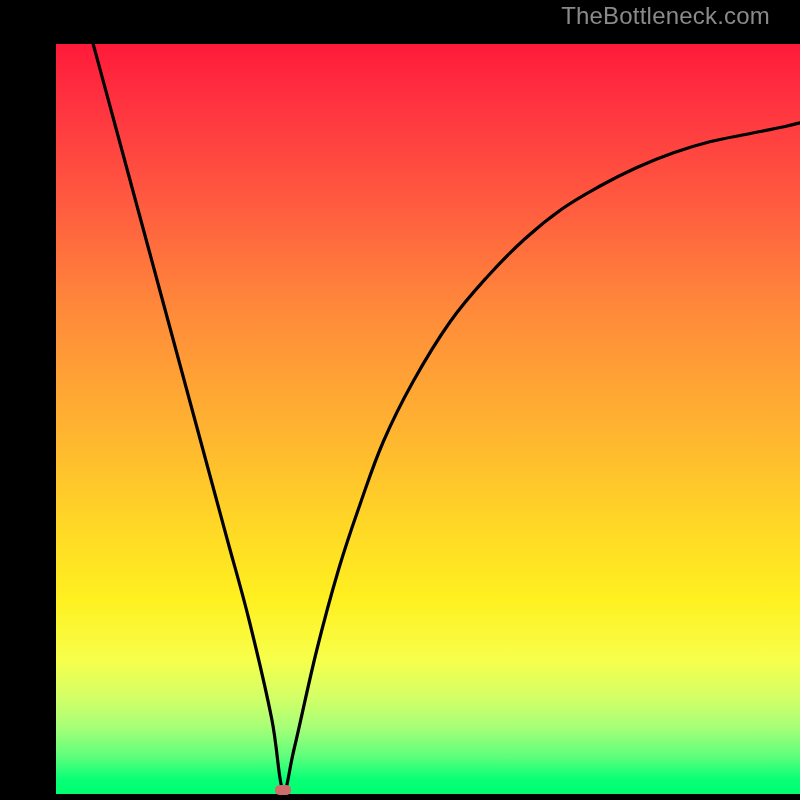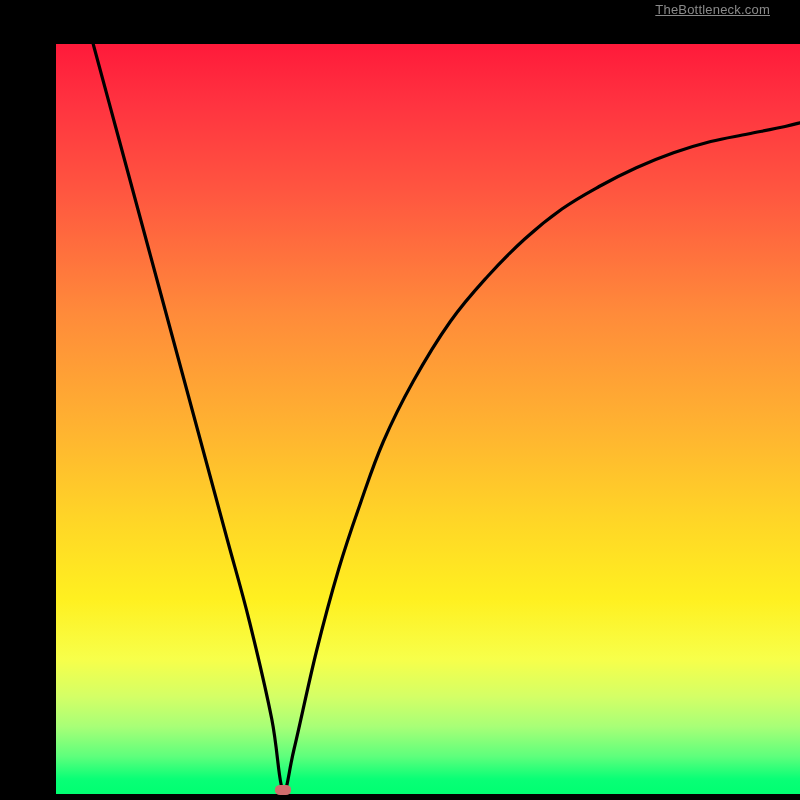--- a/index.html
+++ b/index.html
@@ -45,25 +45,24 @@
       #5eff7c 95%,
       #09ff76 98%,
       #00ff71 100%
     );
   }
   .watermark {
     position: absolute;
     top: 2px;
     right: 30px;
     color: #8a8a8a;
-    font-size: 13px;
+    font-size: 24px;
     font-weight: 500;
     letter-spacing: 0.2px;
     z-index: 5;
-    text-decoration: underline;
   }
   svg.curve {
     position: absolute;
     top: 0;
     left: 0;
     width: 744px;
     height: 750px;
     pointer-events: none;
   }
   .min-marker {

